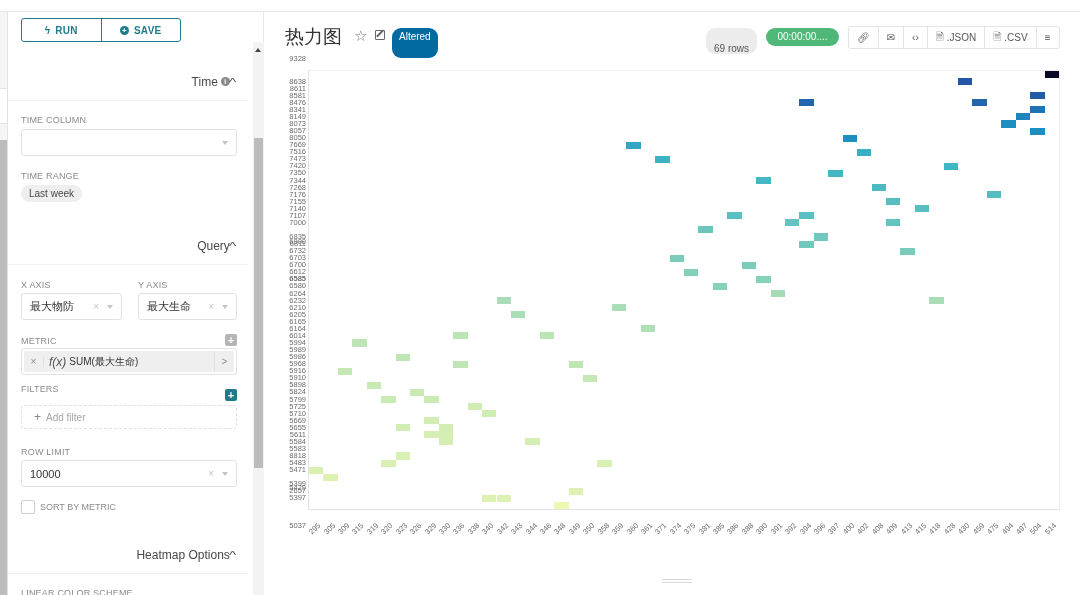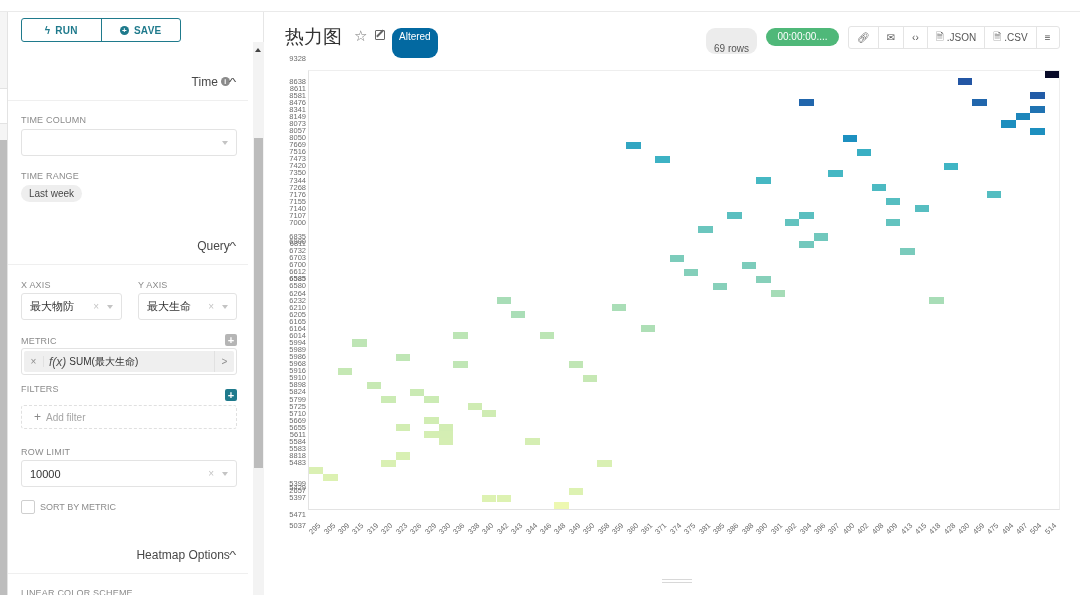--- a/index.html
+++ b/index.html
@@ -243,21 +243,21 @@
     <div class="ytick" style="top: 395.5px;">5799</div>
     <div class="ytick" style="top: 402.565px;">5725</div>
     <div class="ytick" style="top: 409.629px;">5710</div>
     <div class="ytick" style="top: 416.694px;">5669</div>
     <div class="ytick" style="top: 423.758px;">5655</div>
     <div class="ytick" style="top: 430.823px;">5611</div>
     <div class="ytick" style="top: 437.887px;">5584</div>
     <div class="ytick" style="top: 444.952px;">5583</div>
     <div class="ytick" style="top: 452.016px;">8818</div>
     <div class="ytick" style="top: 459.081px;">5483</div>
-    <div class="ytick" style="top: 466.145px; margin-top: 45px;">5471</div>
+    <div class="ytick" style="top: 466.145px;">5471</div>
     <div class="ytick" style="top: 473.21px; margin-top: 11px;">5429</div>
     <div class="ytick" style="top: 480.274px;">5399</div>
     <div class="ytick" style="top: 487.339px;">2657</div>
     <div class="ytick" style="top: 494.403px;">5397</div>
     <div class="ytick" style="top: 522px;">5037</div>
     <div class="xtick" style="left: 302.212px; width: 14px; text-align: right;">295</div>
     <div class="xtick" style="left: 316.635px; width: 14px; text-align: right;">305</div>
     <div class="xtick" style="left: 331.058px; width: 14px; text-align: right;">309</div>
     <div class="xtick" style="left: 345.481px; width: 14px; text-align: right;">315</div>
     <div class="xtick" style="left: 359.904px; width: 14px; text-align: right;">319</div>

